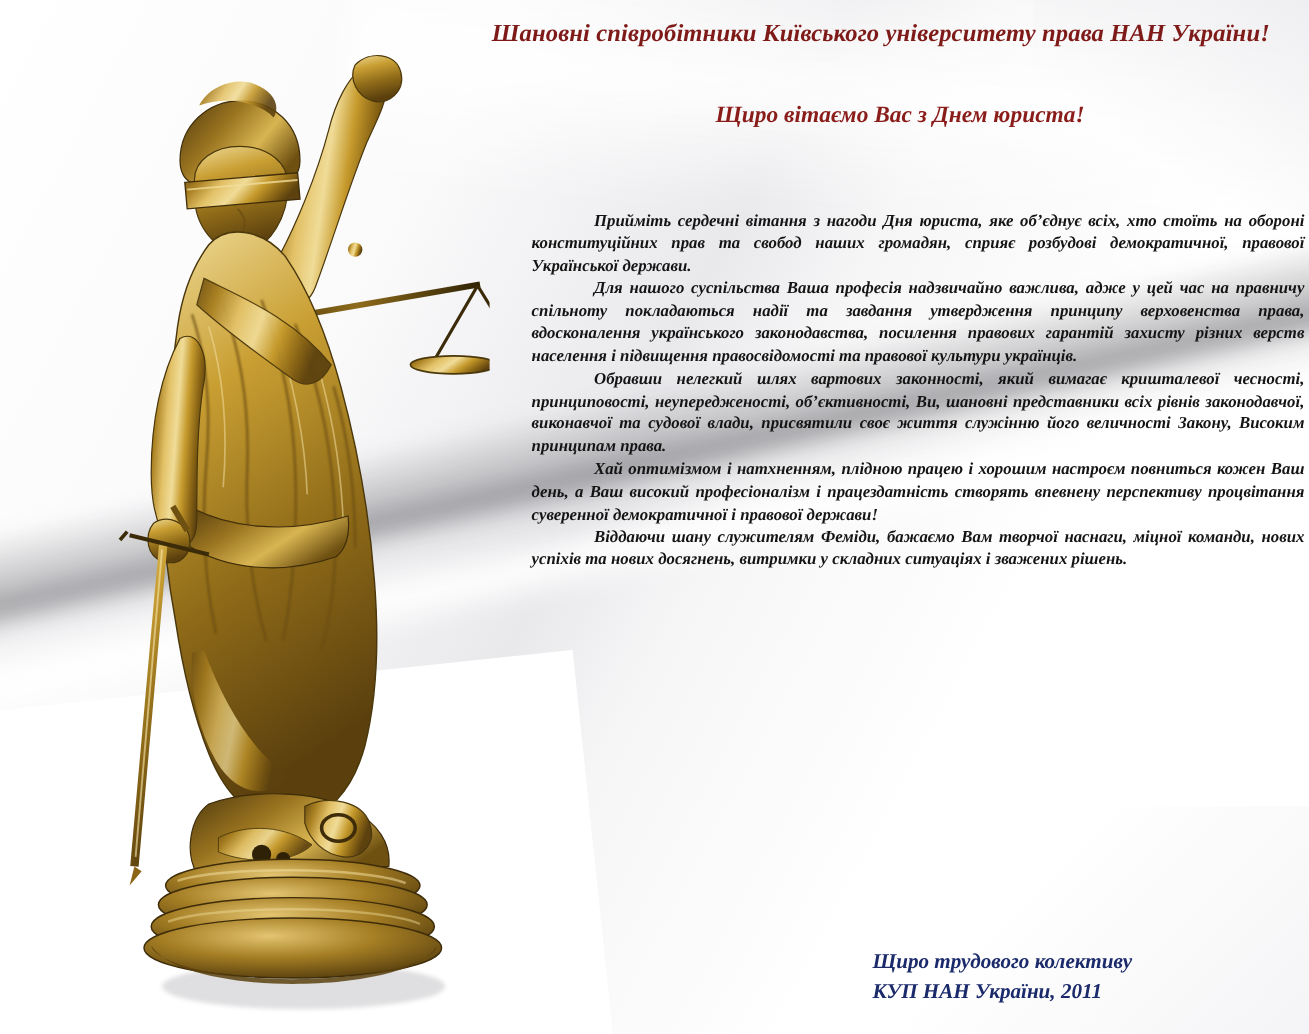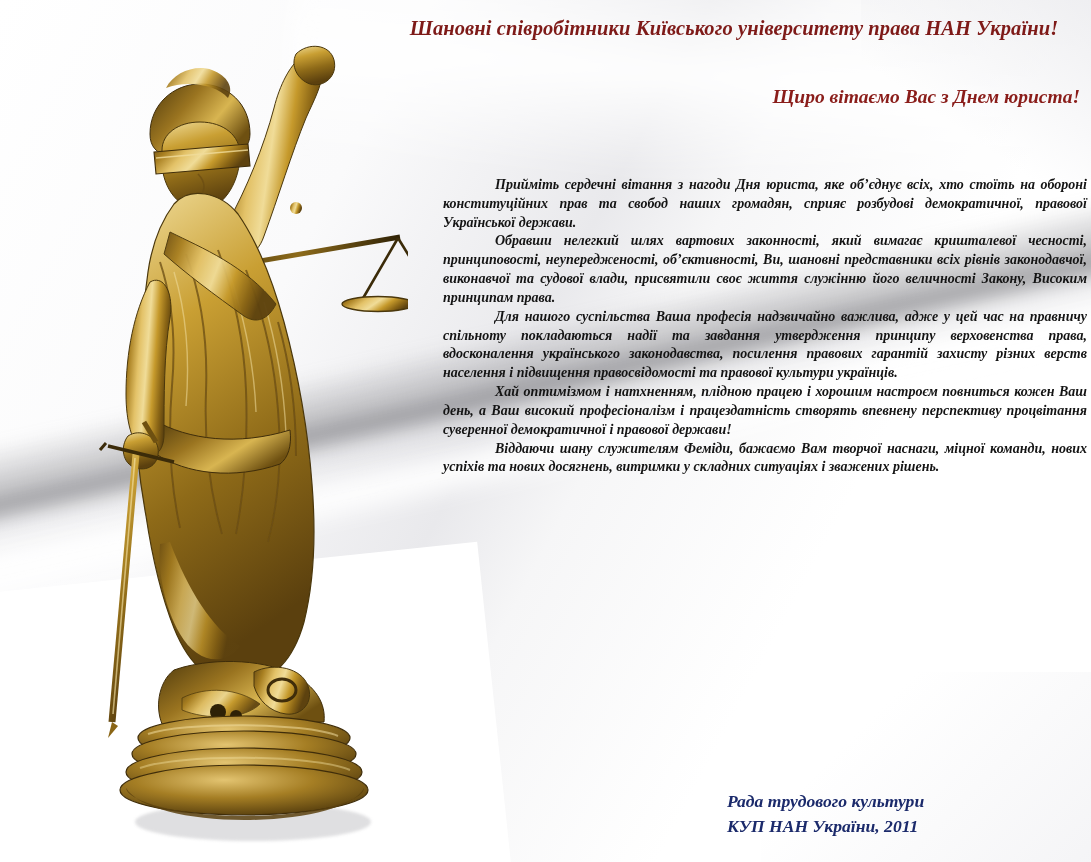--- a/index.html
+++ b/index.html
@@ -86,21 +86,21 @@
     color:#7e1a18;
     font-size:20.5px;
     font-weight:bold;
     font-style:italic;
     letter-spacing:0.1px;
     line-height:1.15;
     font-family:"Liberation Serif","DejaVu Serif",serif;
   }
   .subtitle{
     position:absolute;left:420px;top:86px;width:660px;
-    text-align:right;
+    text-align:center;
     color:#8a1d1a;
     font-size:19.5px;
     font-weight:bold;
     font-style:italic;
     font-family:"Liberation Serif","DejaVu Serif",serif;
   }
   .body{
     position:absolute;left:443px;top:176px;width:644px;
     color:#141414;
     font-size:14px;
@@ -299,24 +299,24 @@
       </g>
     </svg>
   </div>
 
   <div class="title">Шановні співробітники Київського університету права НАН України!</div>
 
   <div class="subtitle">Щиро вітаємо Вас з Днем юриста!</div>
 
   <div class="body">
     <p>Прийміть сердечні вітання з нагоди Дня юриста, яке об’єднує всіх, хто стоїть на обороні конституційних прав та свобод наших громадян, сприяє розбудові демократичної, правової Української держави.</p>
+    <p>Для нашого суспільства Ваша професія надзвичайно важлива, адже у цей час на правничу спільноту покладаються надії та завдання утвердження принципу верховенства права, вдосконалення українського законодавства, посилення правових гарантій захисту різних верств населення і підвищення правосвідомості та правової культури українців.</p>
     <p>Обравши нелегкий шлях вартових законності, який вимагає кришталевої чесності, принциповості, неупередженості, об’єктивності, Ви, шановні представники всіх рівнів законодавчої, виконавчої та судової влади,  присвятили своє життя служінню його величності Закону, Високим принципам права.</p>
-    <p>Для нашого суспільства Ваша професія надзвичайно важлива, адже у цей час на правничу спільноту покладаються надії та завдання утвердження принципу верховенства права, вдосконалення українського законодавства, посилення правових гарантій захисту різних верств населення і підвищення правосвідомості та правової культури українців.</p>
     <p>Хай оптимізмом і натхненням, плідною працею і хорошим настроєм повниться кожен Ваш день, а Ваш високий професіоналізм і працездатність створять впевнену перспективу процвітання суверенної демократичної і правової держави!</p>
     <p>Віддаючи шану служителям Феміди, бажаємо Вам творчої наснаги, міцної команди, нових успіхів та нових досягнень, витримки у складних ситуаціях і зважених рішень.</p>
   </div>
 
   <div class="sign">
-    <div>Рада трудового культури</div>
+    <div>Щиро трудового колективу</div>
     <div>КУП НАН України, 2011</div>
   </div>
 
 </div>
 
 </body></html>

